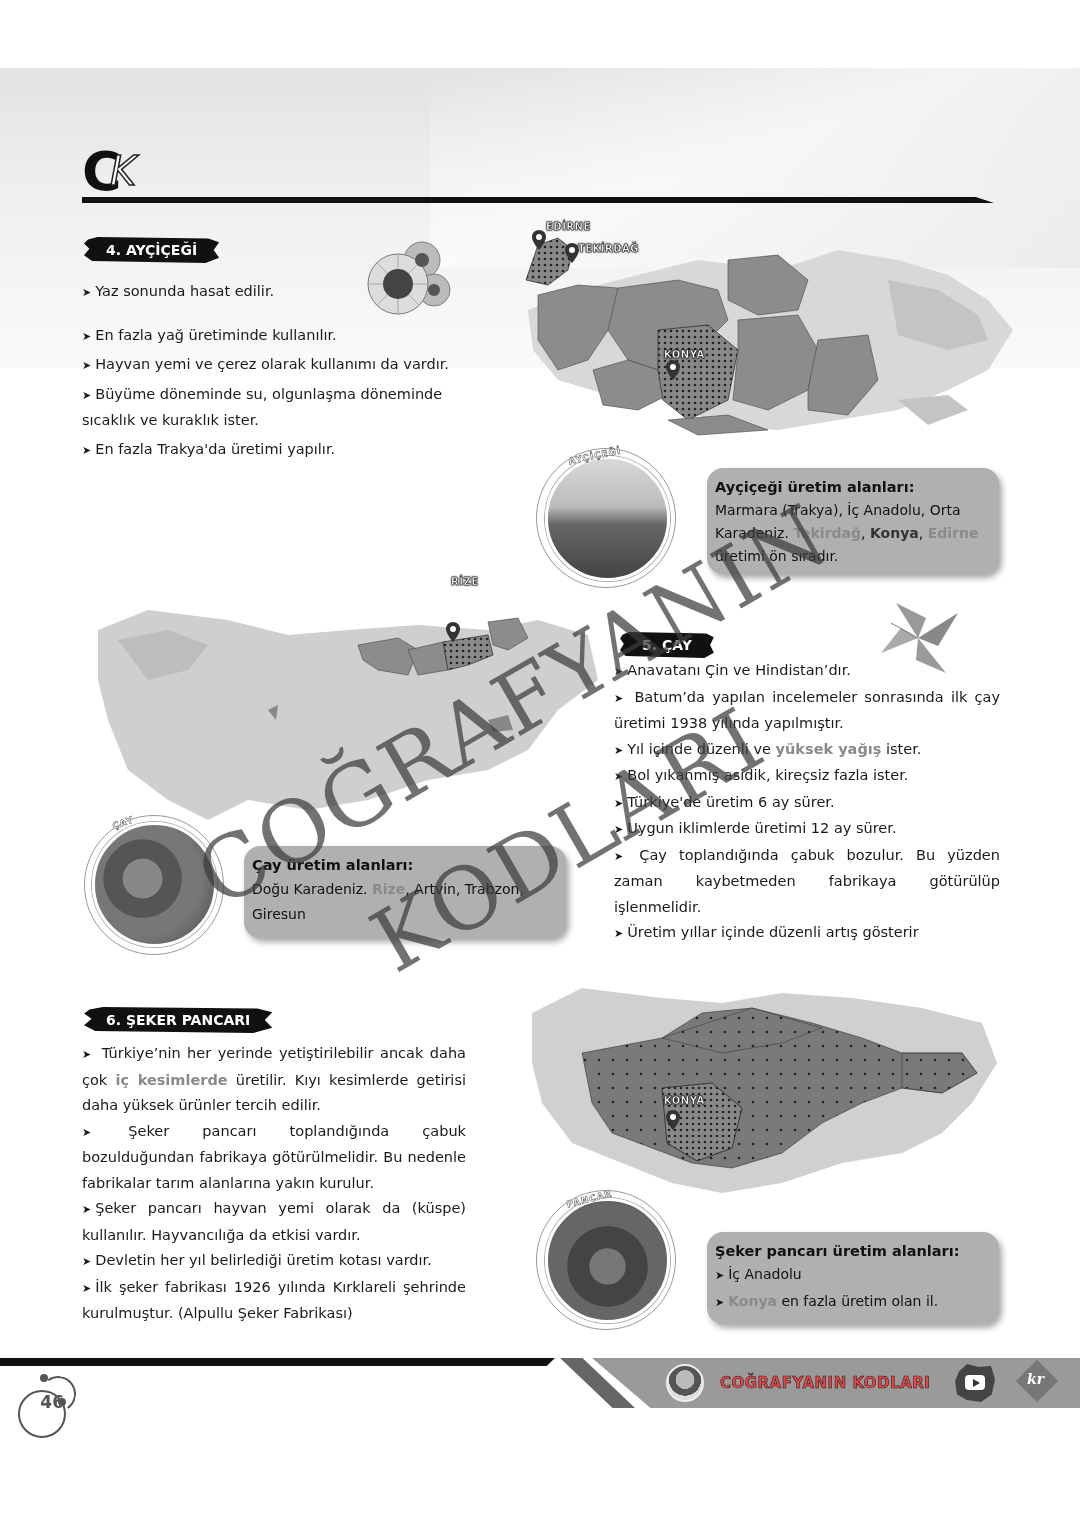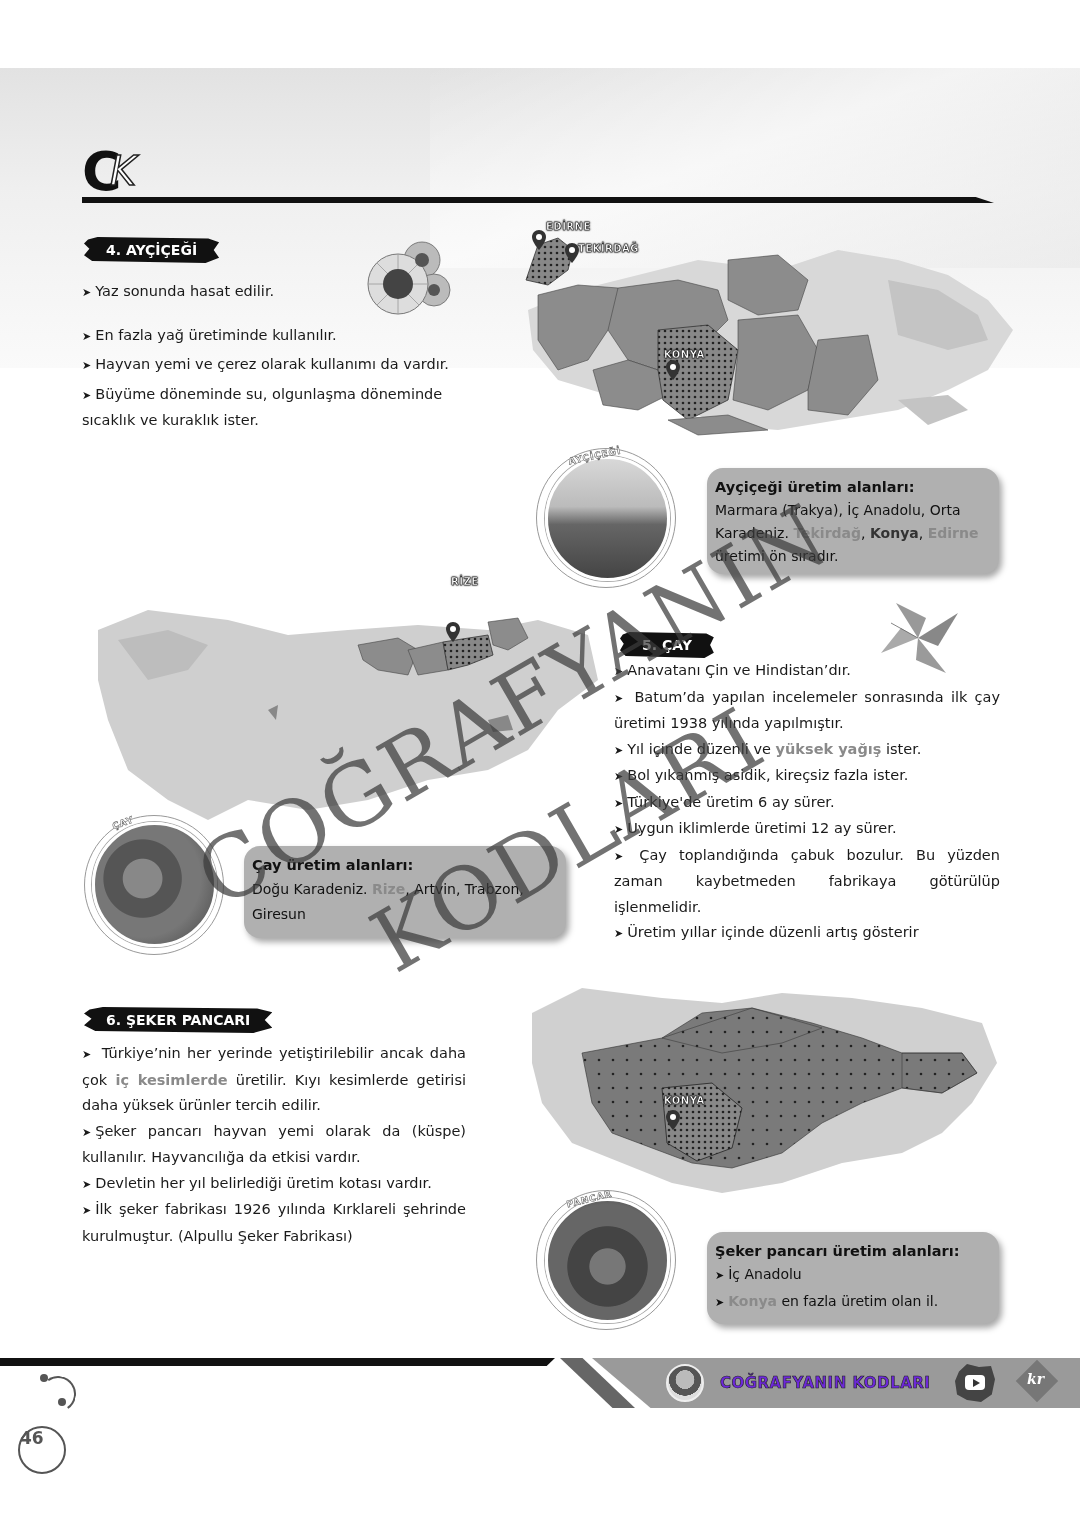--- a/index.html
+++ b/index.html
@@ -74,35 +74,35 @@
   .footer-bar { position: absolute; left: 0; top: 1358px; width: 555px; height: 8px; background: #111;
     clip-path: polygon(0 0, 100% 0, 98.5% 100%, 0 100%); }
   .footer-stripe1 { position: absolute; left: 560px; top: 1358px; width: 75px; height: 50px; background: #666;
     clip-path: polygon(0 0, 30% 0, 100% 100%, 70% 100%); }
   .footer-band {
     position: absolute; left: 592px; top: 1358px; width: 488px; height: 50px; background: #9a9a9a;
     clip-path: polygon(0 0, 100% 0, 100% 100%, 12% 100%);
   }
   .footer-brand {
     position: absolute; left: 720px; top: 1374px; font: bold 15px "DejaVu Sans", sans-serif;
-    color: #6d28d9; -webkit-text-stroke: 0.6px #222; letter-spacing: 0.5px;
+    color: #ef4444; -webkit-text-stroke: 0.6px #222; letter-spacing: 0.5px;
   }
   .avatar { position: absolute; left: 666px; top: 1364px; width: 38px; height: 38px; border-radius: 50%;
     background: radial-gradient(circle at 50% 40%, #bbb 0 35%, #555 36% 60%, #ddd 61%); border: 2px solid #eee; }
   .yt { position: absolute; left: 955px; top: 1364px; width: 40px; height: 38px;
     background: #444; clip-path: polygon(10% 20%, 30% 0, 60% 8%, 90% 5%, 100% 40%, 92% 80%, 65% 100%, 30% 95%, 5% 80%, 0 45%); }
   .yt-inner { position: absolute; left: 965px; top: 1375px; width: 20px; height: 15px; background: #fff; border-radius: 4px; }
   .yt-play { position: absolute; left: 973px; top: 1379px; width: 0; height: 0; border-left: 7px solid #333; border-top: 4px solid transparent; border-bottom: 4px solid transparent; }
   .kr { position: absolute; left: 1022px; top: 1366px; width: 30px; height: 30px; background: #777; transform: rotate(45deg); }
   .kr-text { position: absolute; left: 1027px; top: 1371px; font: italic bold 14px "DejaVu Serif", serif; color: #fff; }
 
   .page-num {
     position: absolute; left: 18px; top: 1390px; width: 48px; height: 48px; border-radius: 50%;
-    border: 2.5px solid #555; text-align: left; line-height: 44px;
-    font: bold 17px "DejaVu Sans", sans-serif; color: #555; margin-top: 36px;
+    border: 2.5px solid #555; text-align: right; line-height: 44px;
+    font: bold 17px "DejaVu Sans", sans-serif; color: #555;
   }
   .page-num-arc { position: absolute; left: 40px; top: 1376px; width: 36px; height: 36px; border-radius: 50%;
     border: 2.5px solid transparent; border-top-color: #555; border-right-color: #555; transform: rotate(10deg); }
   .dot { position: absolute; width: 8px; height: 8px; border-radius: 50%; background: #555; }
 </style>
 </head>
 <body>
 
 <div class="page-bg"></div>
 <div class="page-bg-stripe"></div>
@@ -132,20 +132,21 @@
   <circle cx="36" cy="46" r="15" fill="#444"></circle>
   <circle cx="60" cy="22" r="7" fill="#555"></circle>
   <circle cx="72" cy="52" r="6" fill="#555"></circle>
 </svg>
 
 <div class="bullets" style="left:82px; top:279px; width:390px;">
   <p><span class="arrow">➤</span><span>Yaz sonunda hasat edilir.</span></p>
   <p style="margin-top:17px"><span class="arrow">➤</span><span>En fazla yağ üretiminde kullanılır.</span></p>
   <p style="margin-top:3px"><span class="arrow">➤</span><span>Hayvan yemi ve çerez olarak kullanımı da vardır.</span></p>
   <p style="margin-top:3px"><span class="arrow">➤</span><span>Büyüme döneminde su, olgunlaşma döneminde sıcaklık ve kuraklık ister.</span></p>
+  <p style="margin-top:3px"><span class="arrow">➤</span><span>En fazla Trakya'da üretimi yapılır.</span></p>
 </div>
 
 <svg class="map" style="left:518px; top:220px;" width="500" height="230" viewBox="0 0 500 230">
   <defs>
     <pattern id="dots1" width="6" height="6" patternUnits="userSpaceOnUse">
         <rect width="6" height="6" fill="#888"></rect>
         <circle cx="3" cy="3" r="1.3" fill="#222"></circle>
       </pattern>
   </defs>
   <path d="M10 90 L60 70 L120 55 L180 40 L260 50 L320 30 L380 40 L430 55 L470 80 L495 110 L470 150 L430 170 L380 190 L320 200 L260 210 L200 205 L150 180 L90 175 L40 160 L15 130 Z" fill="#d8d8d8"></path>
@@ -236,20 +237,21 @@
   <div style="line-height:25px"><span>Doğu Karadeniz. </span><span class="hl">Rize</span><span>, Artvin, Trabzon, Giresun</span></div>
 </div>
 
 <div class="watermark" style="left:180px; top:840px; transform: rotate(-30deg);">COĞRAFYANIN</div>
 <div class="watermark" style="left:355px; top:905px; transform: rotate(-30deg);">KODLARI</div>
 
 <div class="brush" style="left:84px; top:1007px;">6. ŞEKER PANCARI</div>
 
 <div class="bullets justify" style="left:82px; top:1041px; width:384px;">
   <p><span class="arrow">➤</span><span> Türkiye’nin her yerinde yetiştirilebilir ancak daha çok </span><span class="hl">iç kesimlerde</span><span> üretilir. Kıyı kesimlerde getirisi daha yüksek ürünler tercih edilir.</span></p>
+  <p><span class="arrow">➤</span><span> Şeker pancarı toplandığında çabuk bozulduğundan fabrikaya götürülmelidir. Bu nedenle fabrikalar tarım alanlarına yakın kurulur.</span></p>
   <p><span class="arrow">➤</span><span>Şeker pancarı hayvan yemi olarak da (küspe) kullanılır. Hayvancılığa da etkisi vardır.</span></p>
   <p><span class="arrow">➤</span><span>Devletin her yıl belirlediği üretim kotası vardır.</span></p>
   <p><span class="arrow">➤</span><span>İlk şeker fabrikası 1926 yılında Kırklareli şehrinde kurulmuştur. (Alpullu Şeker Fabrikası)</span></p>
 </div>
 
 <svg class="map" style="left:522px; top:983px;" width="480" height="220" viewBox="0 0 480 220">
   <defs>
     <pattern id="dots3" width="6" height="6" patternUnits="userSpaceOnUse">
         <rect width="6" height="6" fill="#888"></rect>
         <circle cx="3" cy="3" r="1.3" fill="#222"></circle>

